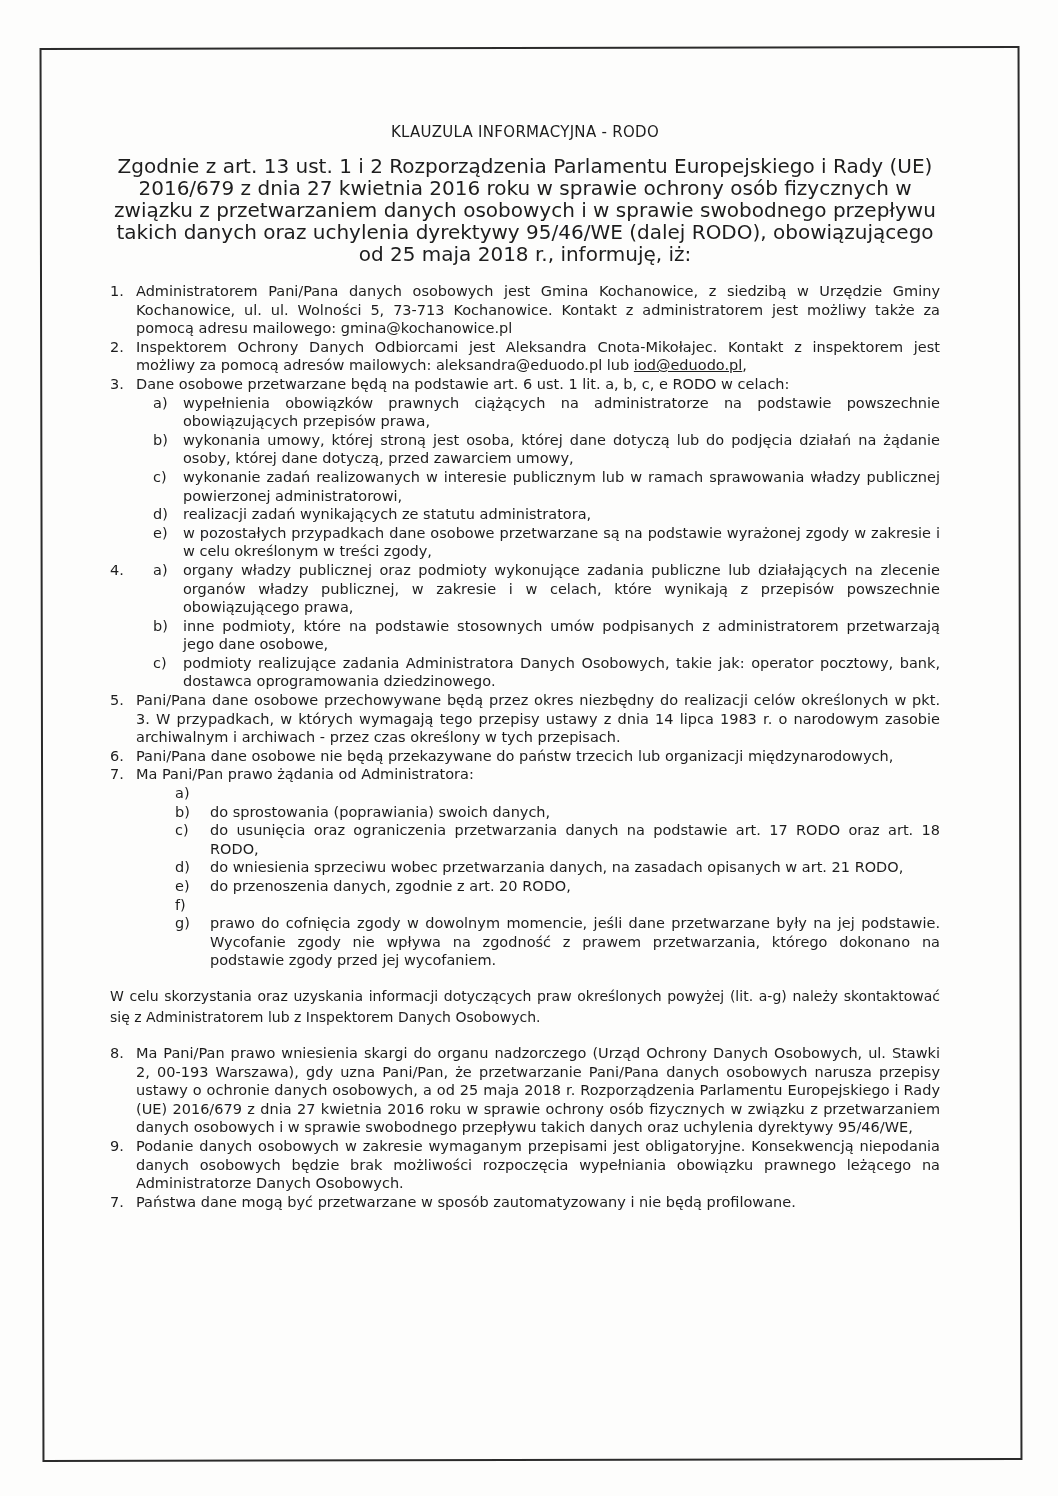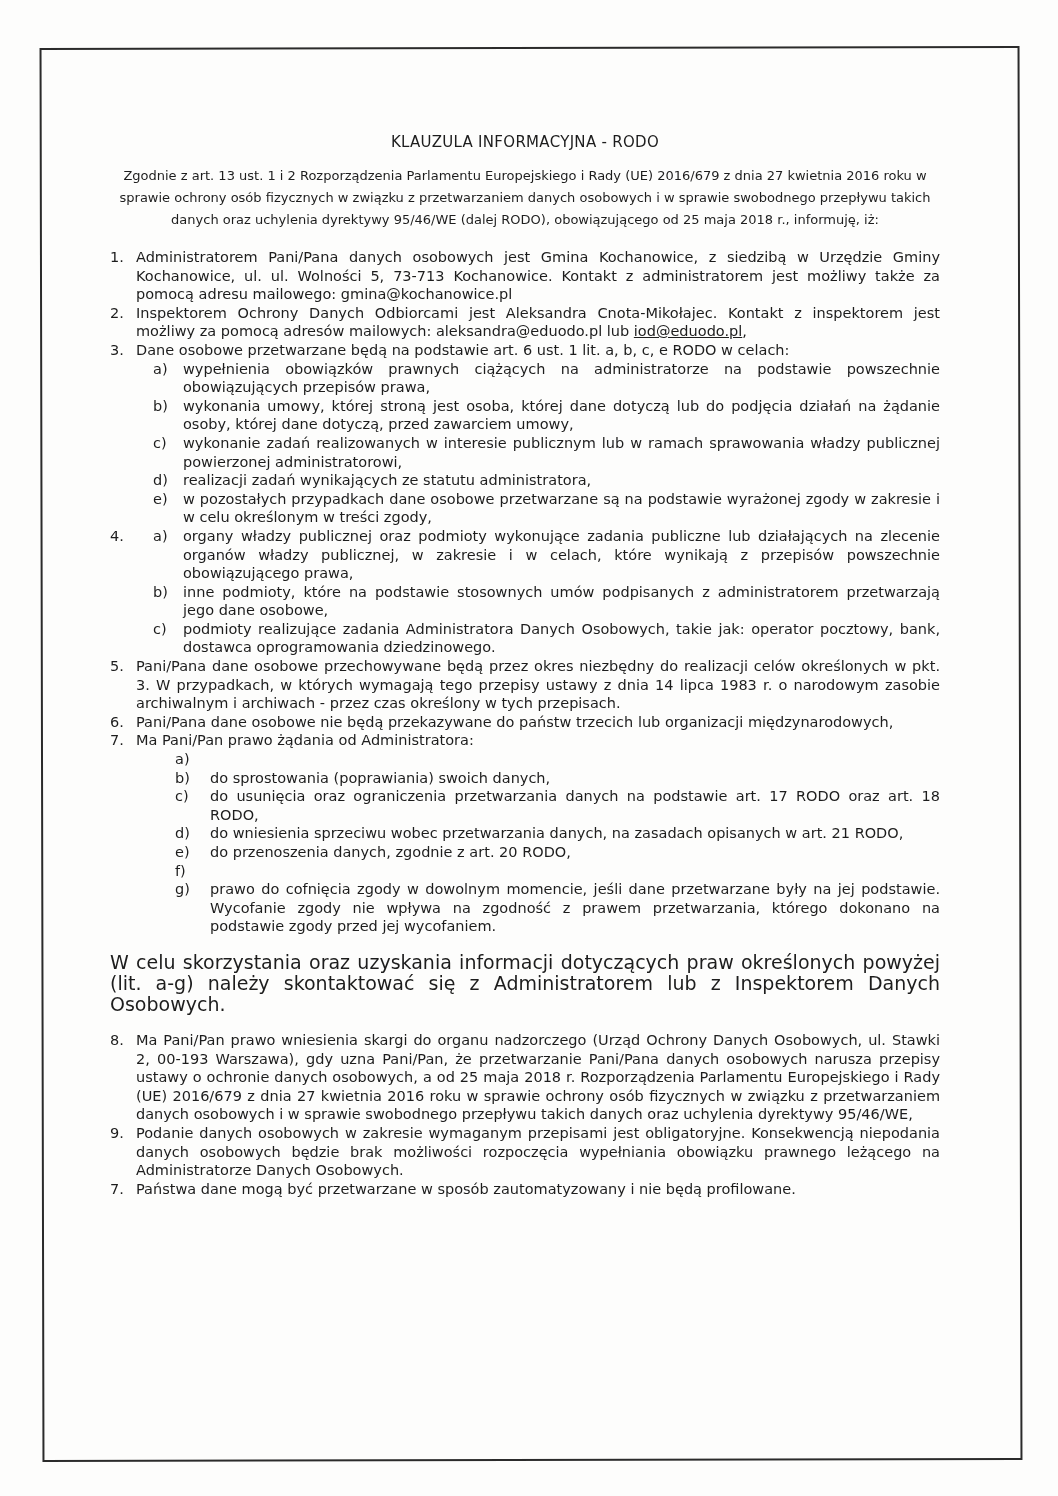--- a/index.html
+++ b/index.html
@@ -22,51 +22,51 @@
     top: 47px;
     width: 976px;
     height: 1410px;
     border: 2px solid #2b2b2b;
     transform: rotate(-0.12deg);
     pointer-events: none;
   }
   .content {
     position: absolute;
     left: 110px;
-    top: 133px;
+    top: 123px;
     width: 830px;
   }
   .title {
     text-align: center;
     font-size: 15px;
     letter-spacing: 0.3px;
     font-weight: 500;
   }
   .intro {
     margin-top: 14px;
     text-align: center;
-    font-size: 13px;
+    font-size: 20px;
     line-height: 22px;
   }
   .list {
     margin-top: 17px;
     font-size: 14.5px;
     line-height: 18.6px;
   }
   .li { display: flex; }
   .li > .num { flex: 0 0 26px; }
   .li > .body { flex: 1; min-width: 0; }
   .jt { text-align: justify; }
   .sub { display: flex; margin-left: 17px; }
   .sub > .letter { flex: 0 0 30px; }
   .sub7 { margin-left: 39px; }
   .sub7 > .letter { flex: 0 0 35px; }
   .para {
     margin: 16px 0 16px 0;
-    font-size: 19px;
+    font-size: 14px;
     line-height: 21px;
     text-align: justify;
   }
   .email {
     color: inherit;
     text-decoration: underline;
     cursor: pointer;
   }
 </style>
 </head>

